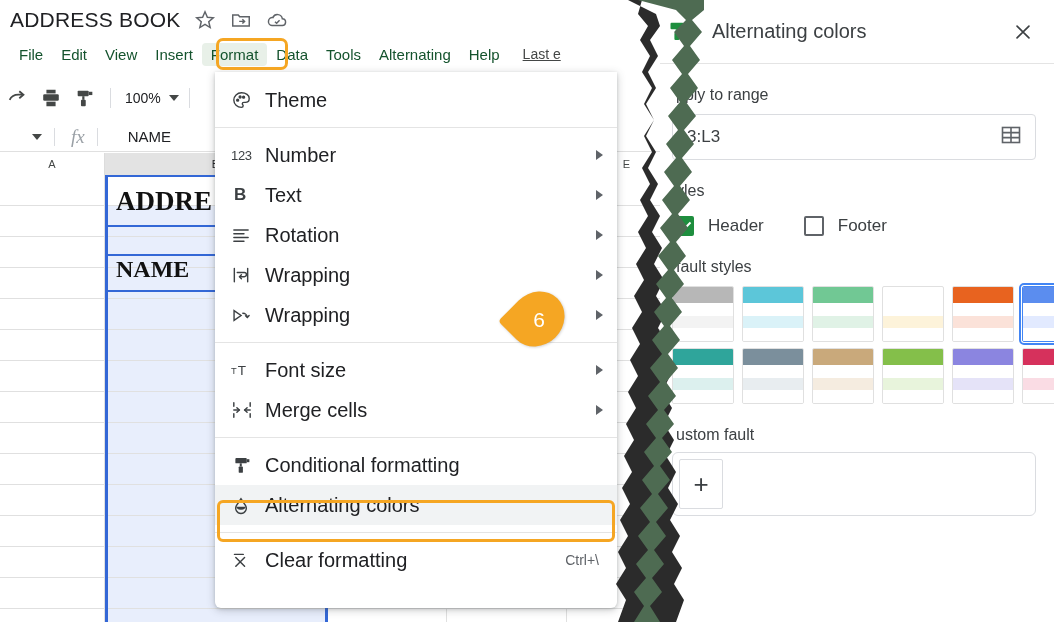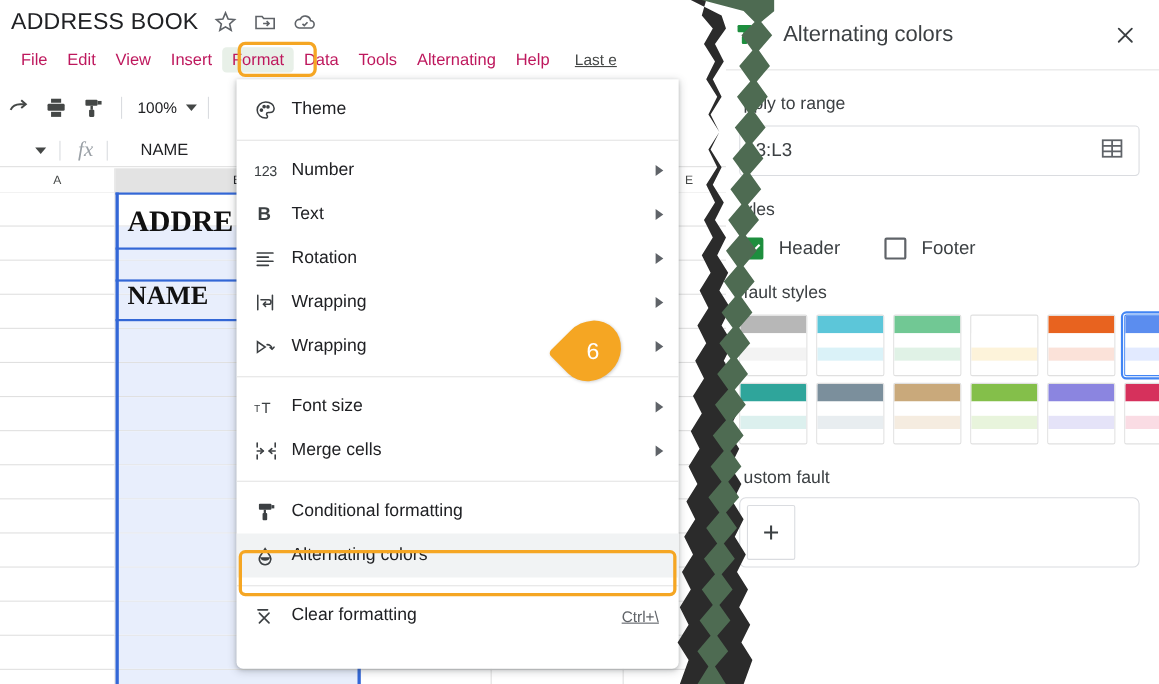--- a/index.html
+++ b/index.html
@@ -34,21 +34,21 @@
     white-space: nowrap;
   }
   .title-icon { width: 22px; height: 22px; color: #5f6368; display: block; }
 
   
   #menubar {
     position: absolute; left: 10px; top: 40px;
     height: 28px; display: flex; align-items: center; gap: 0px;
   }
   .menu-item {
-    font-size: 15px; color: #be185d;
+    font-size: 15px; color: #14532d;
     padding: 3px 9px; border-radius: 4px; white-space: nowrap;
     cursor: default;
   }
   .menu-item.active {
     background: #e8f0e8;
   }
   #format-highlight {
     position: absolute;
     left: 216px; top: 38px; width: 72px; height: 32px;
     border: 3px solid #f5a623; border-radius: 7px;
@@ -139,22 +139,22 @@
   }
   .mrow {
     height: 40px; display: flex; align-items: center;
     padding: 0 14px 0 16px; position: relative; cursor: default;
   }
   .mrow.hl { background: #f1f3f4; }
   .mico {
     width: 34px; min-width: 34px; display: flex; align-items: center;
     justify-content: flex-start; color: #3c4043;
   }
-  .mlabel { font-size: 16px; color: #202124; flex: 1; }
-  .mshort { font-size: 14px; color: #5f6368; margin-left: auto; padding-right: 4px; text-decoration: underline; }
+  .mlabel { font-size: 20px; color: #202124; flex: 1; }
+  .mshort { font-size: 14px; color: #5f6368; margin-left: auto; padding-right: 4px; }
   .marrow {
     margin-left: auto; width: 0; height: 0;
     border-top: 5px solid transparent; border-bottom: 5px solid transparent;
     border-left: 7px solid #5f6368;
   }
   .mdiv { height: 1px; background: #e4e4e4; margin: 7px 0; }
   #alt-colors-highlight {
     position: absolute; left: 217px; top: 500px;
     width: 398px; height: 42px;
     border: 3px solid #f5a623; border-radius: 6px; z-index: 30;

